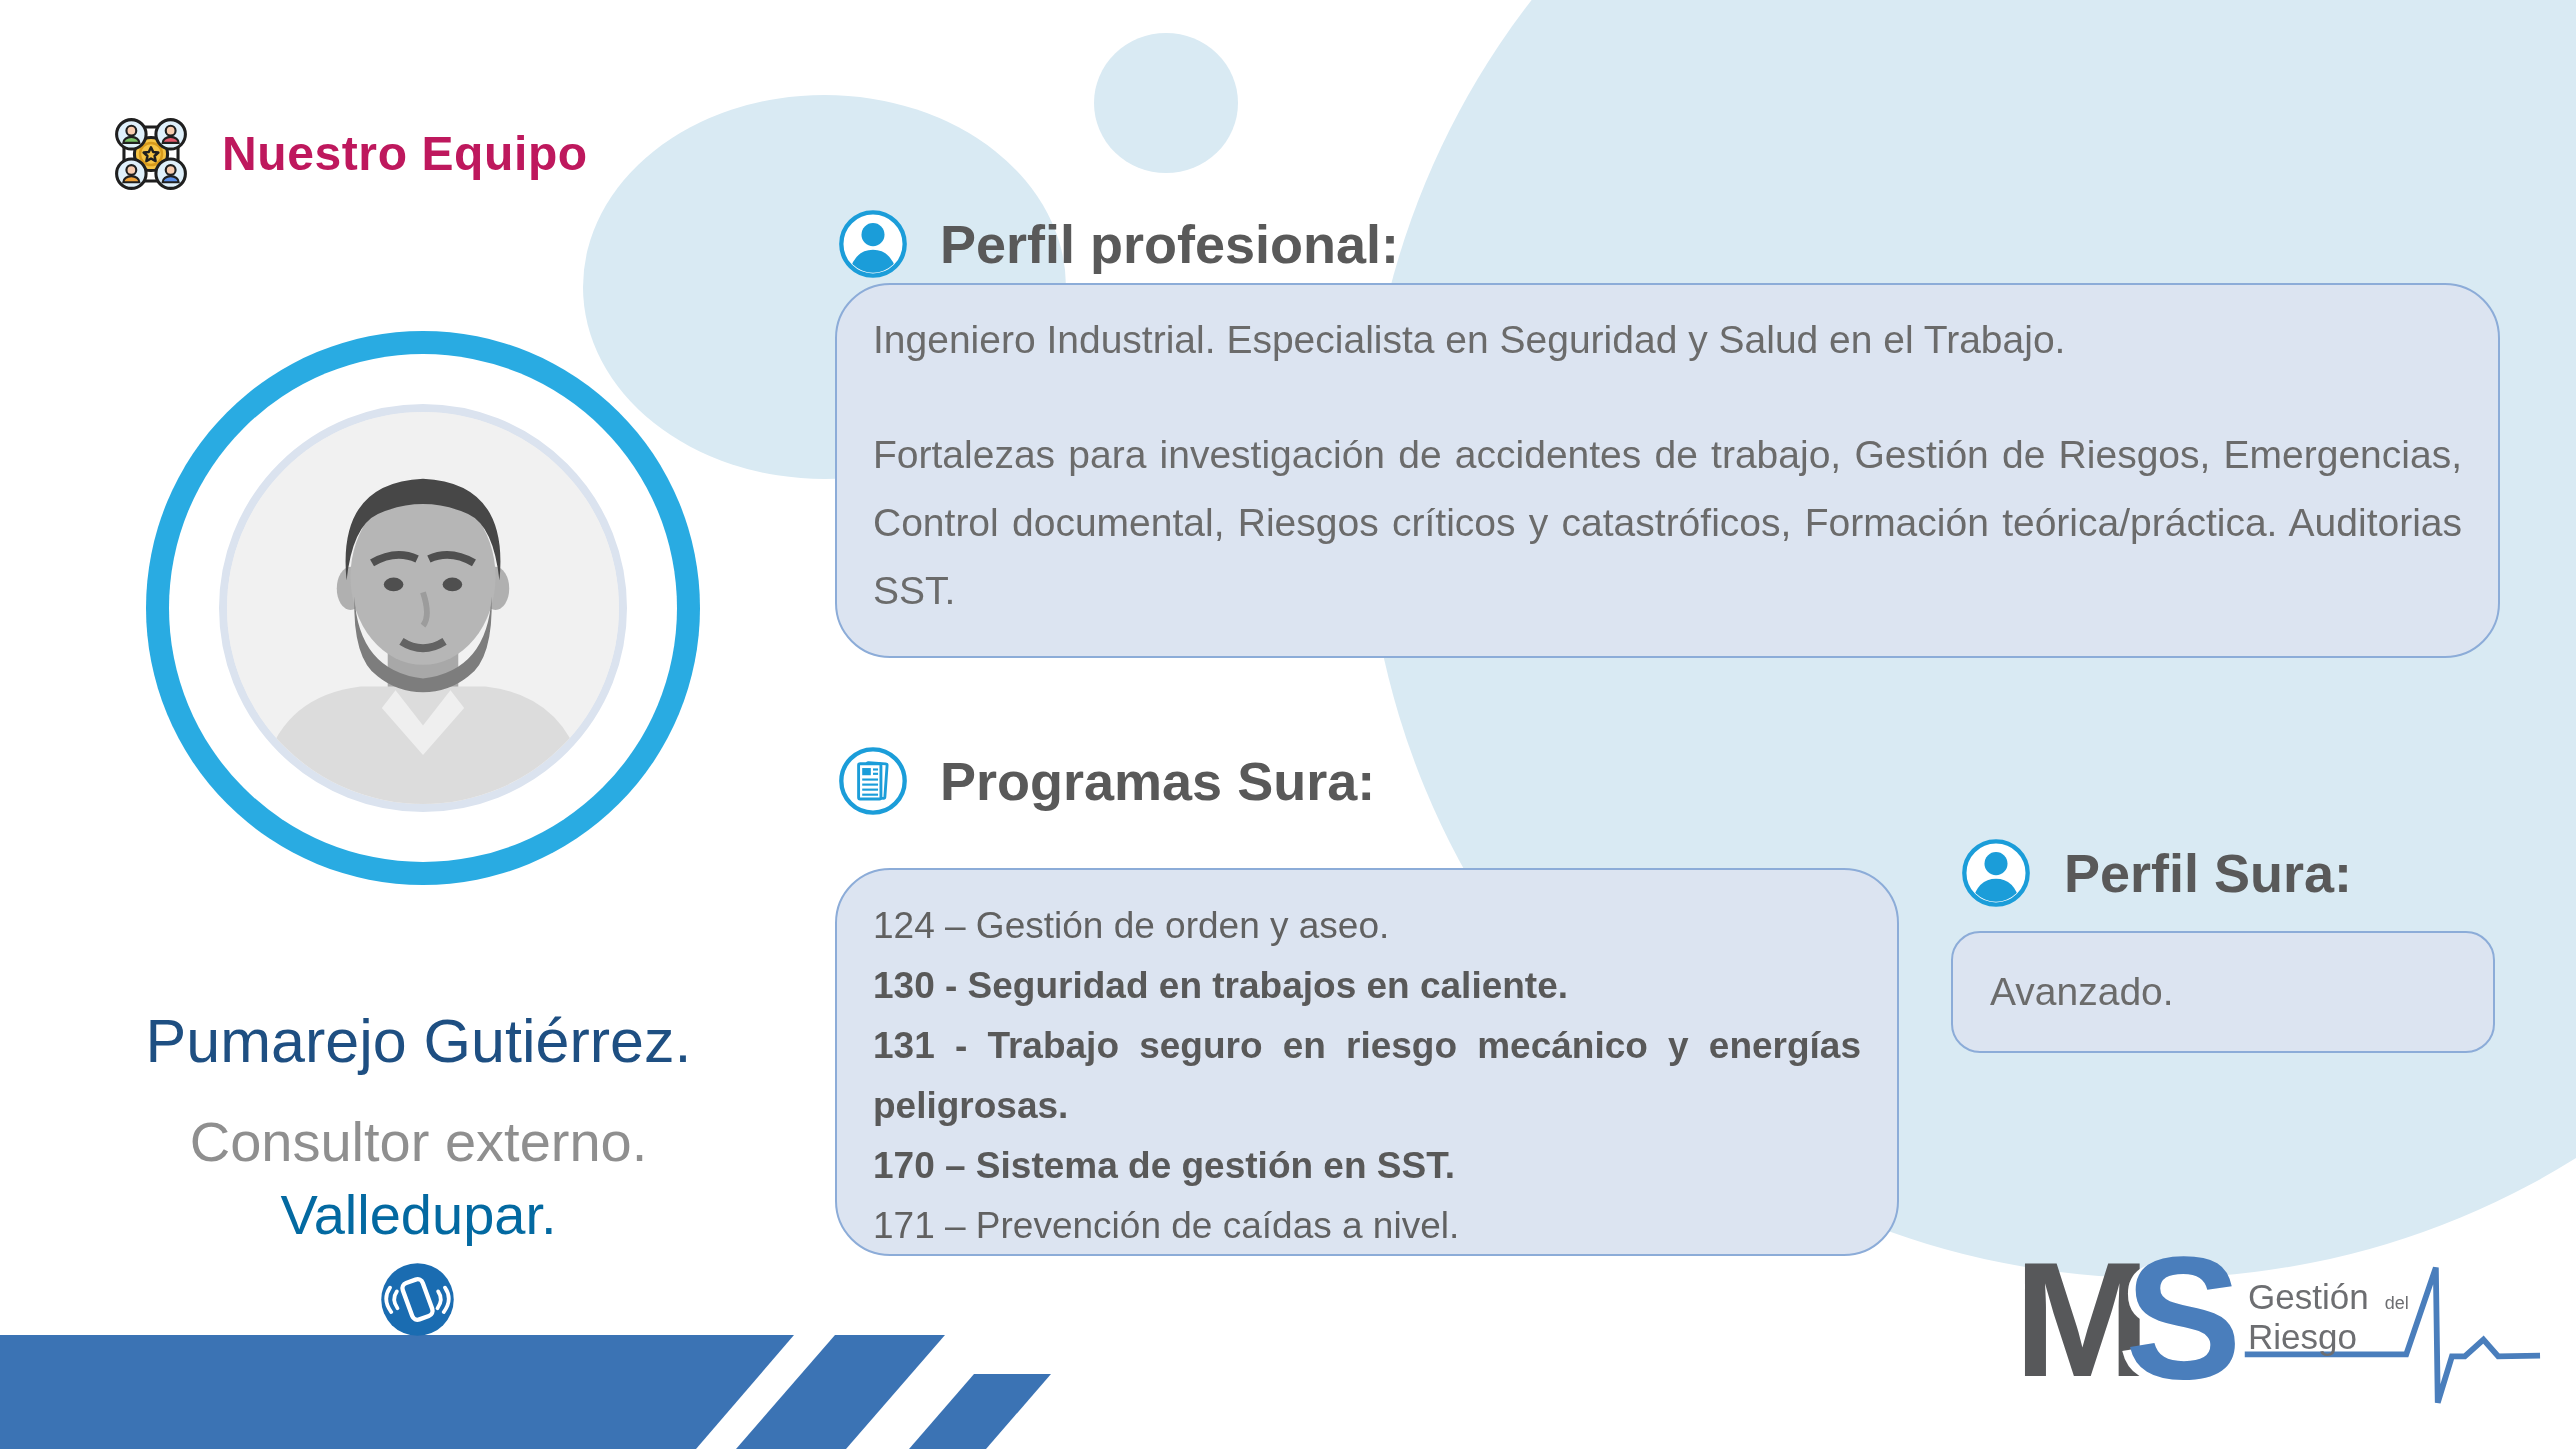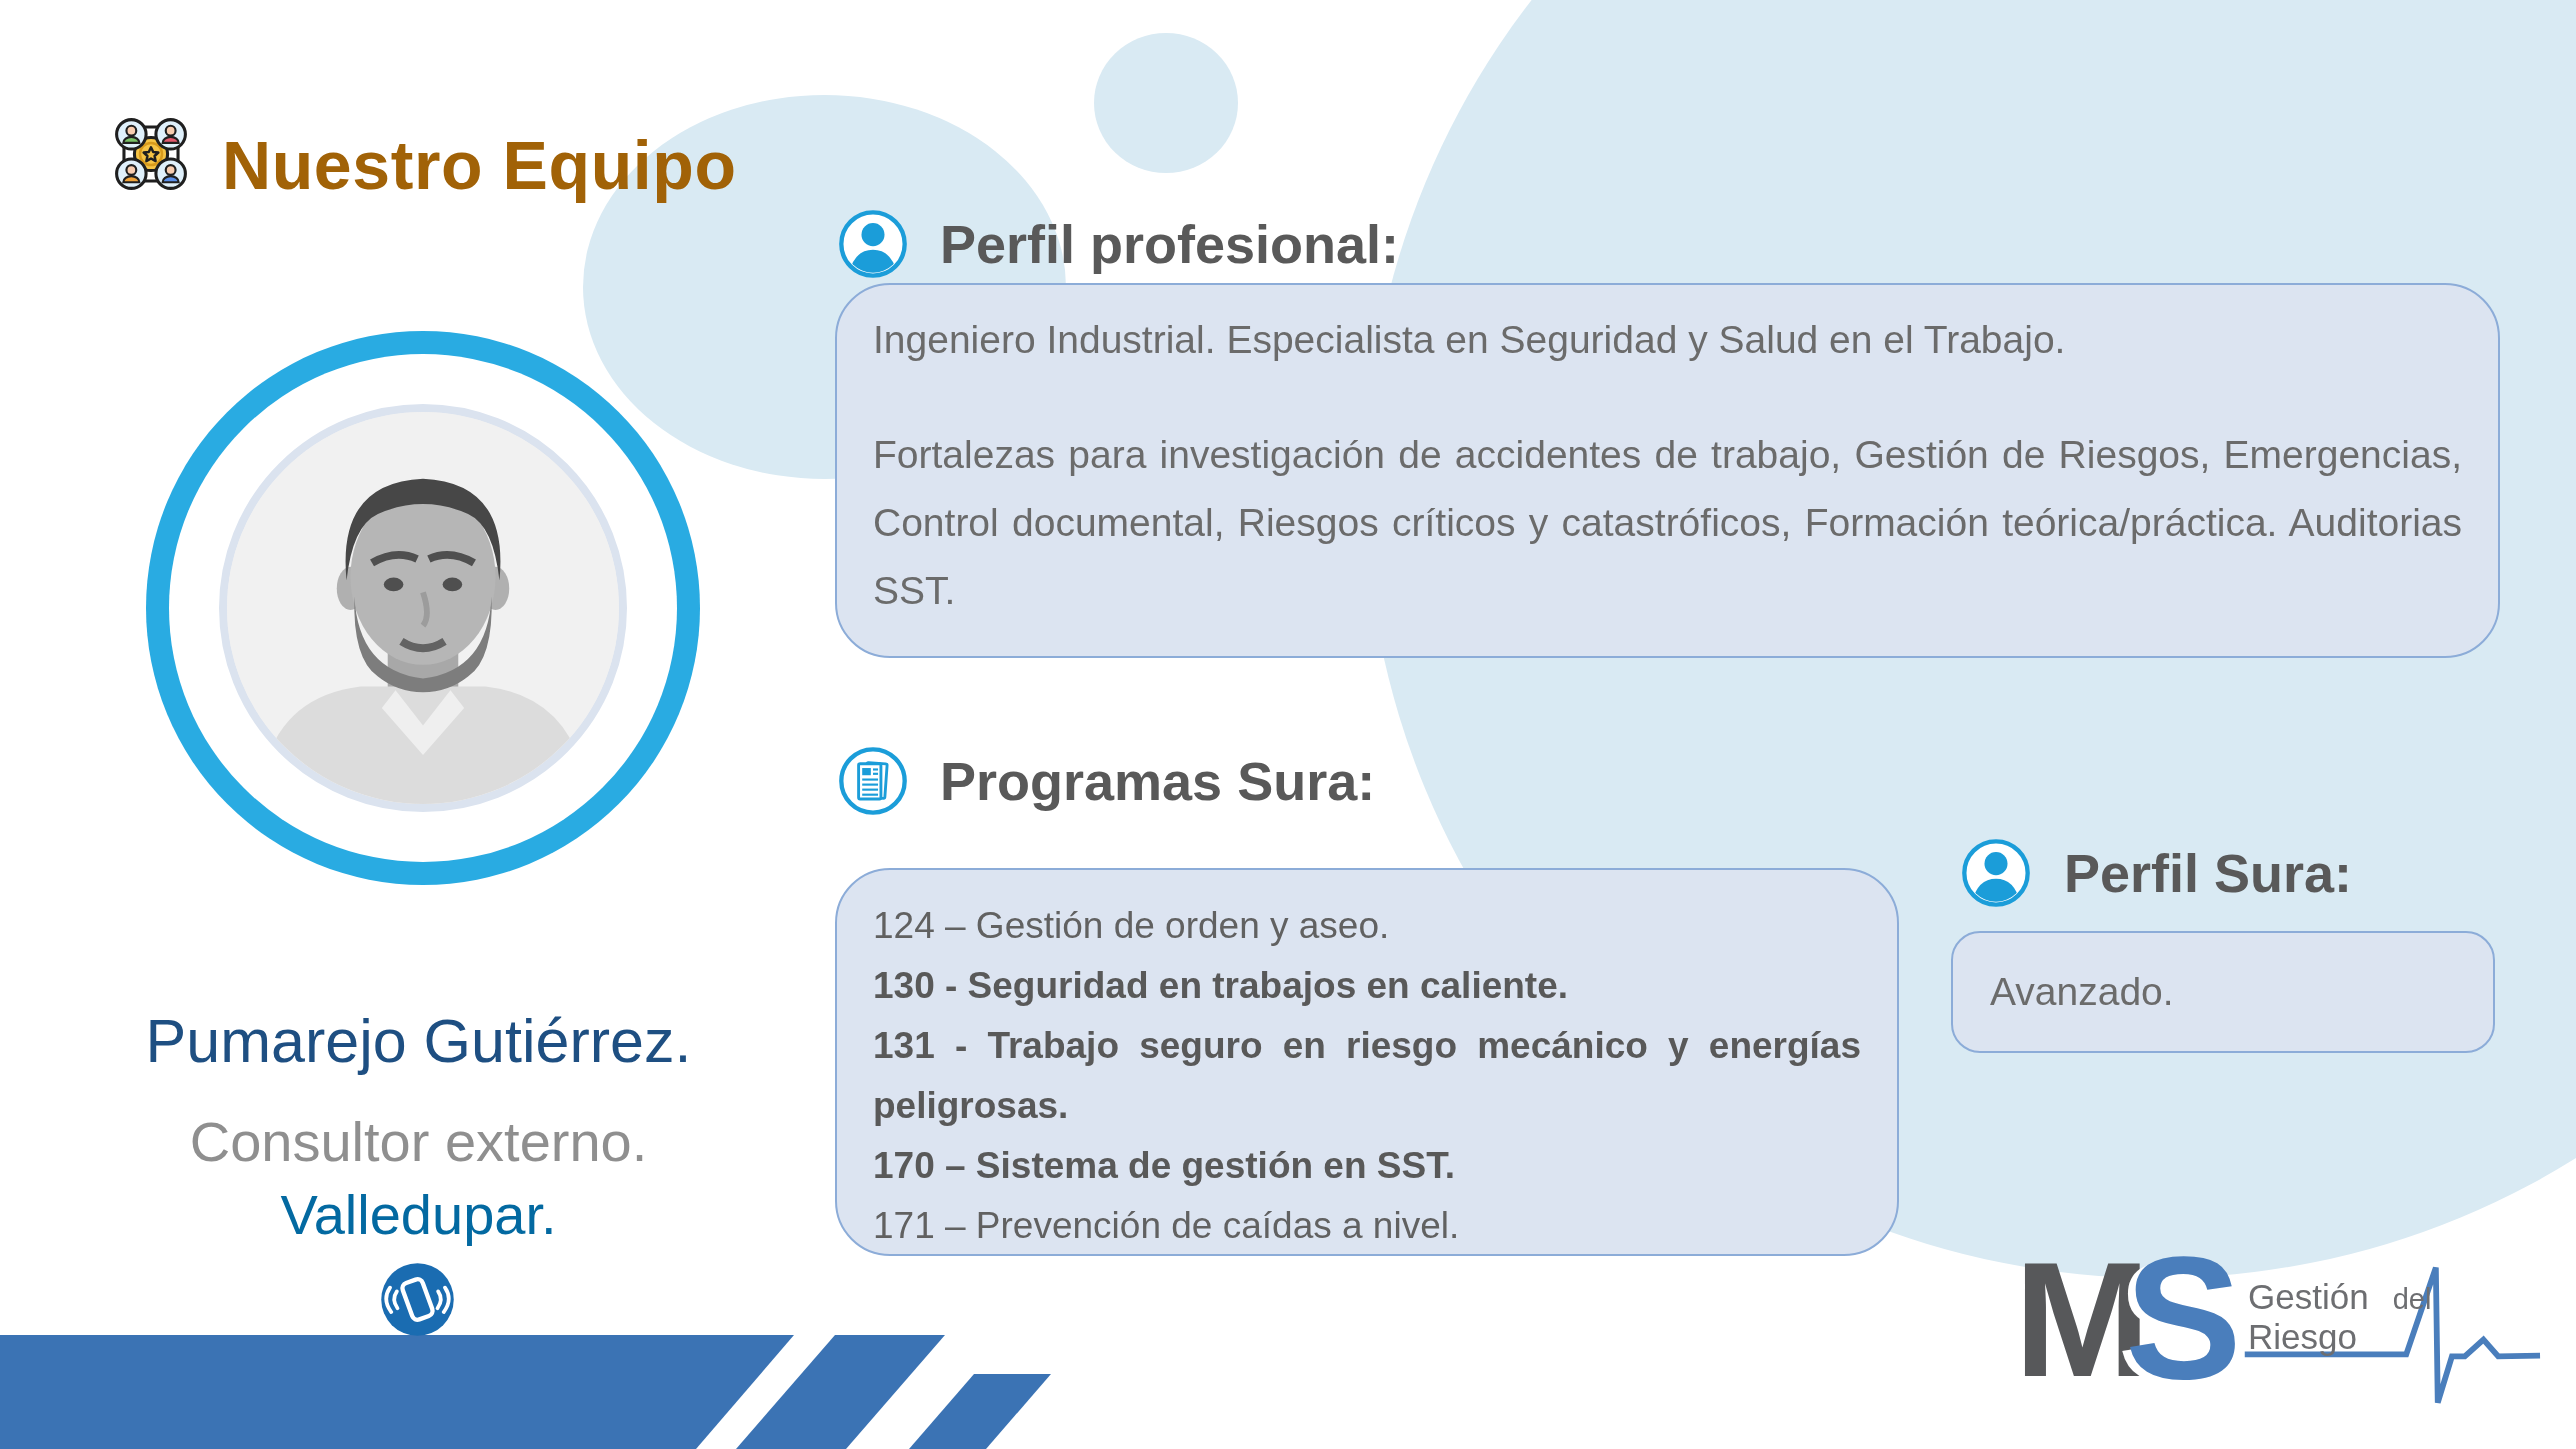--- a/index.html
+++ b/index.html
@@ -10,21 +10,21 @@
   .bg-circle-b{position:absolute;left:1094px;top:33px;width:144px;height:140px;border-radius:50%;background:#d9eaf3;}
   .bg-circle-c{position:absolute;left:1365px;top:-306px;width:1584px;height:1584px;border-radius:50%;background:#d9eaf3;}
   .band{position:absolute;left:0;top:1335px;width:794px;height:114px;background:#3b73b4;
         clip-path:polygon(0 0,794px 0,696px 114px,0 114px);}
   .stripe1{position:absolute;left:736px;top:1335px;width:209px;height:114px;background:#3b73b4;
         clip-path:polygon(99px 0,209px 0,110px 114px,0 114px);}
   .stripe2{position:absolute;left:909px;top:1374px;width:142px;height:75px;background:#3b73b4;
         clip-path:polygon(65px 0,142px 0,77px 75px,0 75px);}
   
   .title-icon{position:absolute;left:108px;top:111px;width:86px;height:86px;}
-  .page-title{position:absolute;left:222px;top:126px;font-size:68px;font-weight:700;color:#a16207;letter-spacing:0.6px;}
+  .page-title{position:absolute;left:222px;top:126px;font-size:48px;font-weight:700;color:#be185d;letter-spacing:0.6px;}
   
   .photo-ring{position:absolute;left:146px;top:331px;width:554px;height:554px;border-radius:50%;background:#29abe2;}
   .photo-white{position:absolute;left:23px;top:23px;right:23px;bottom:23px;border-radius:50%;background:#ffffff;}
   .photo-mat{position:absolute;left:50px;top:50px;right:50px;bottom:50px;border-radius:50%;
              border:8.4px solid #dbe3ef;background:#f1f1f1;overflow:hidden;box-sizing:border-box;}
   .photo-mat svg{display:block;width:100%;height:100%;}
   .left-col{position:absolute;left:90px;width:657px;text-align:center;}
   .name1{top:933px;font-size:61px;color:#6e6e6e;}
   .name2{top:1006px;font-size:61px;color:#1e4f82;}
   .role{top:1109px;font-size:56px;color:#8f8f8f;}
@@ -51,21 +51,21 @@
   .box-programs p.bold{font-weight:700;color:#595959;}
   .box-programs p.justify{text-align:justify;}
   .box-avanzado{left:1951px;top:931px;width:544px;height:122px;border-radius:29px;display:flex;align-items:center;}
   .box-avanzado span{font-size:39px;color:#6b6b6b;padding-left:37px;}
   
   .logo{position:absolute;left:1996px;top:1256px;width:567px;height:193px;}
   .logo-m{position:absolute;left:18px;top:-18px;font-size:164px;font-weight:700;line-height:1;color:#57585a;}
   .logo-s{position:absolute;left:129px;top:-26px;font-size:175px;font-weight:700;line-height:1;color:#4a7ebc;
           text-shadow:-7.7px 3.9px 0 #ffffff;}
   .logo-line1{position:absolute;left:252px;top:20.6px;font-size:35px;color:#6d6e71;white-space:nowrap;}
-  .logo-line1 .small{font-size:29px;margin-left:24px;}
+  .logo-line1 .small{font-size:18px;margin-left:16px;}
   .logo-line2{position:absolute;left:252px;top:61px;font-size:35px;color:#6d6e71;}
   .logo-ekg{position:absolute;left:0;top:0;width:567px;height:193px;}
   .abs{position:absolute;}
 </style>
 </head>
 <body>
 
 <div id="slide">
 
   <div class="bg-ellipse-a"></div>

